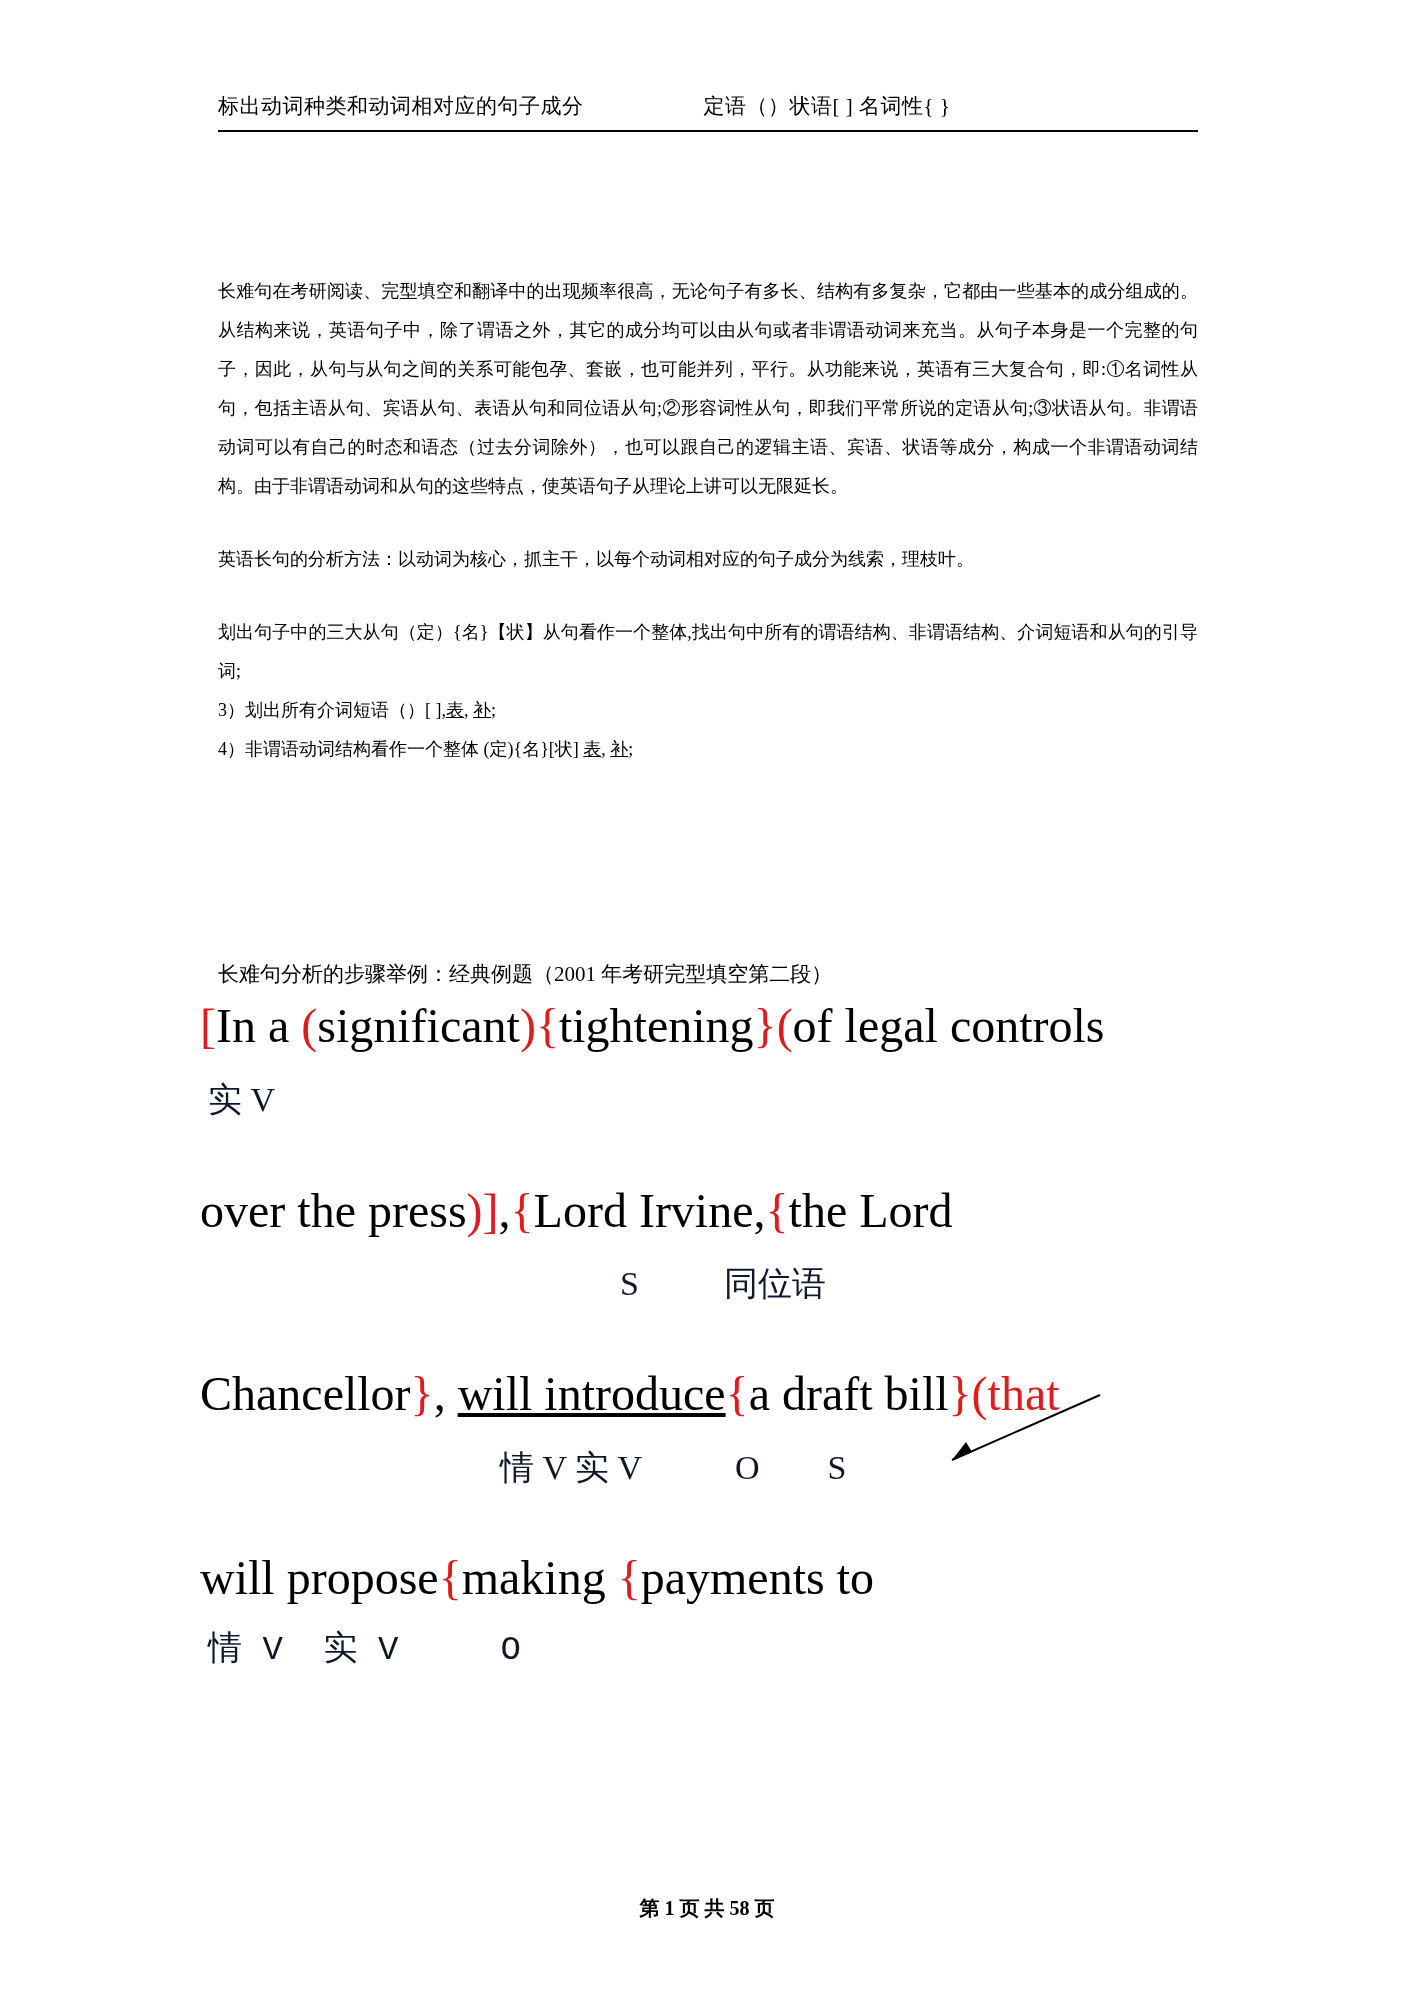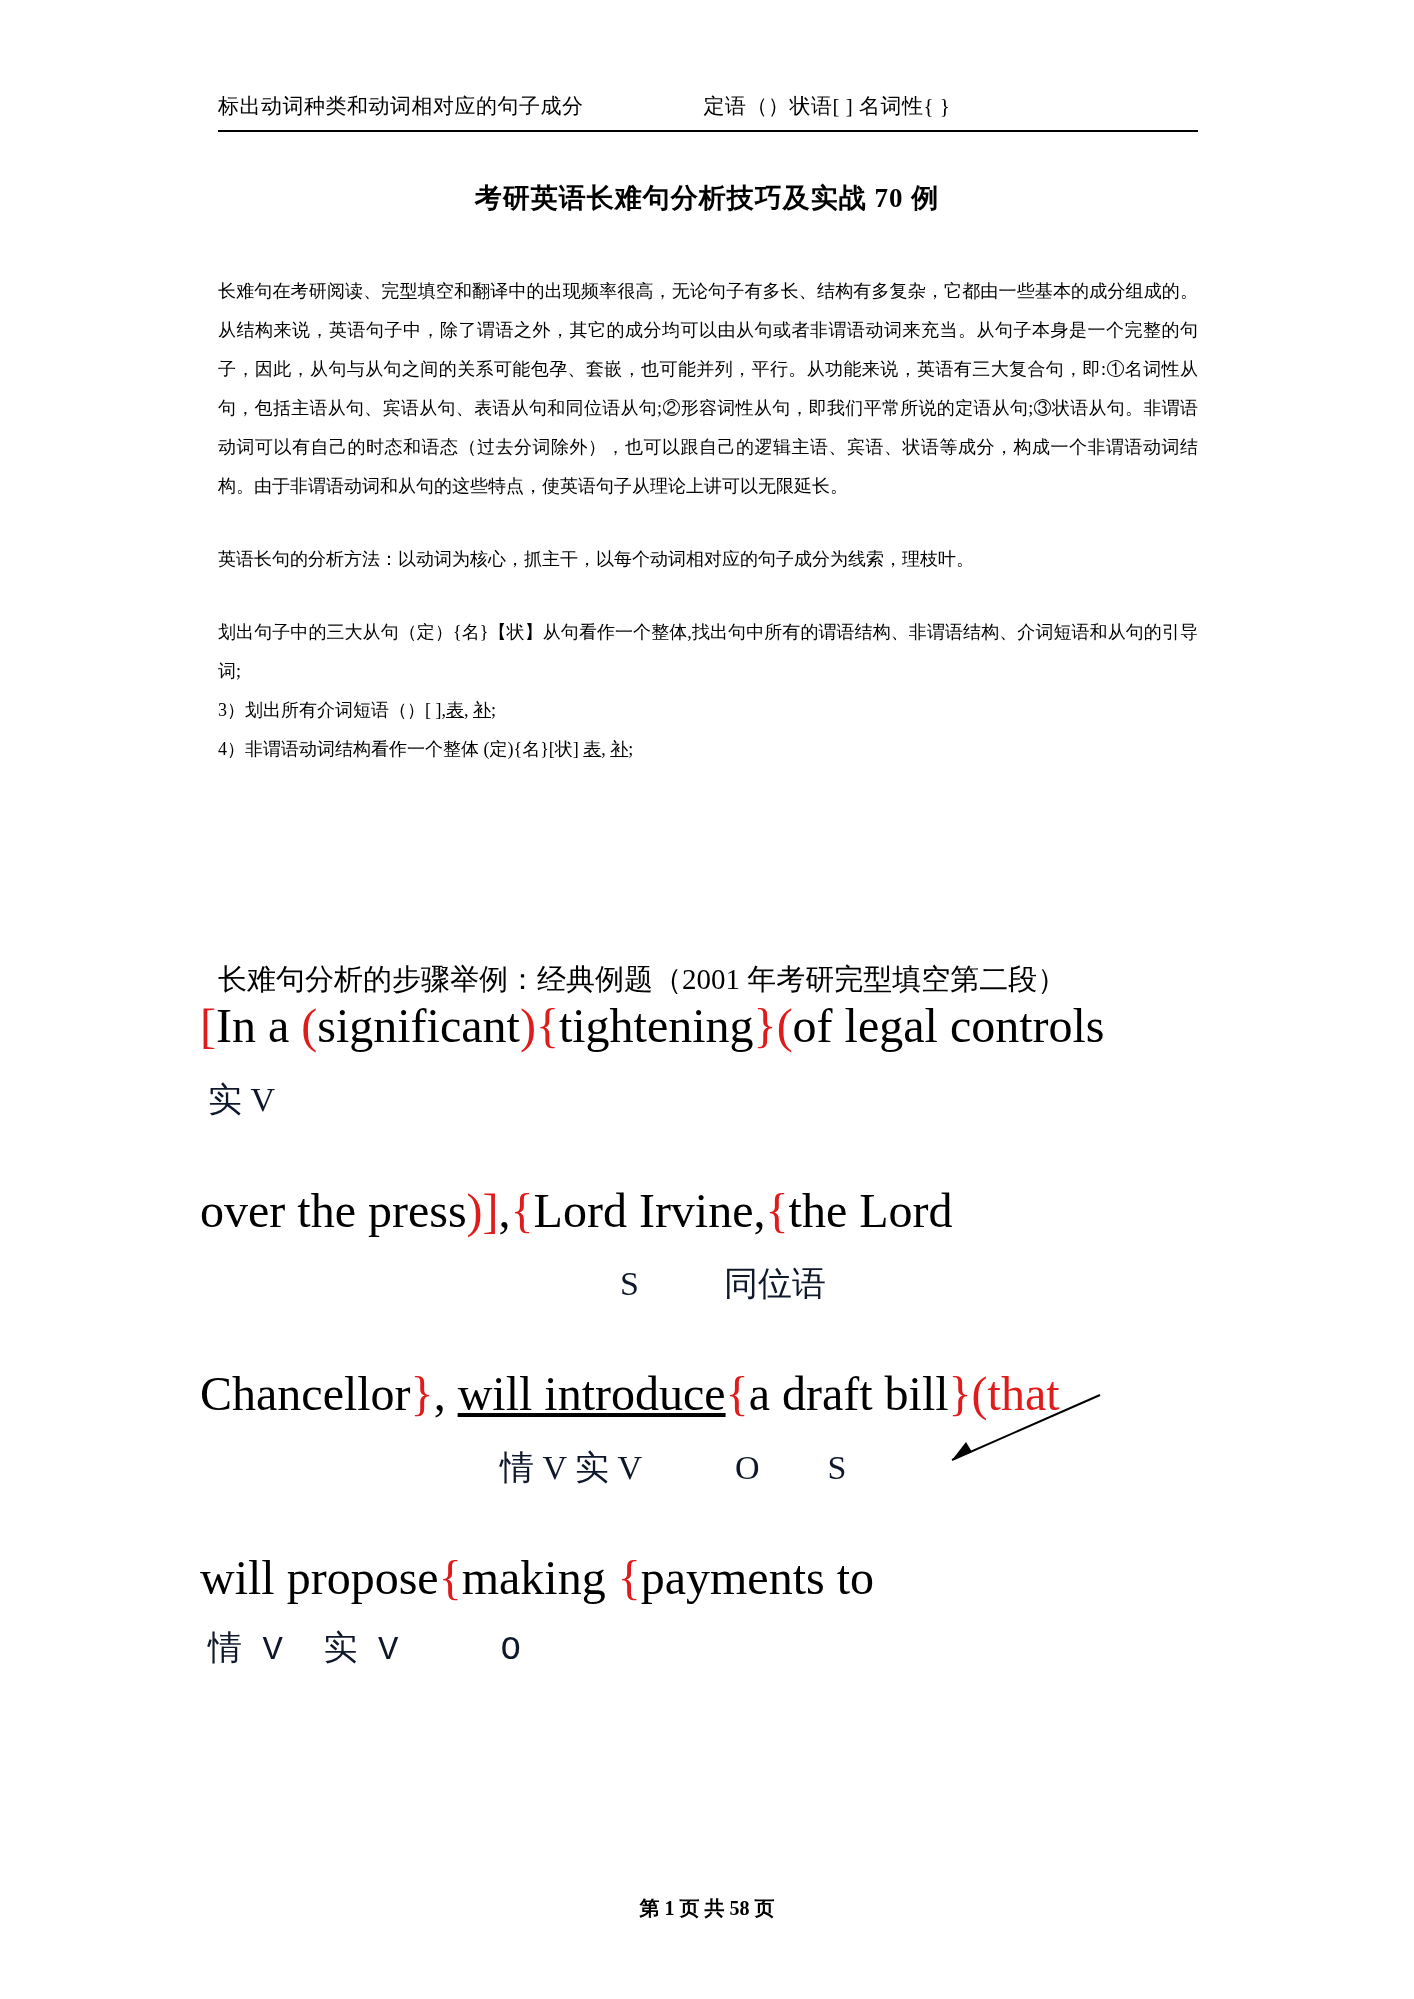--- a/index.html
+++ b/index.html
@@ -81,21 +81,21 @@
   .analysis {
     position: absolute;
     left: 200px;
     top: 1000px;
     width: 1050px;
   }
   .eg-note {
     position: absolute;
     left: 218px;
     top: 960px;
-    font-size: 29px;
+    font-size: 21px;
   }
   .line-en {
     font-size: 48px;
     line-height: 52px;
     white-space: nowrap;
     font-family: "Liberation Serif", serif;
   }
   .red { color: #e01b1b; }
   .mark-row {
     font-size: 34px;
@@ -136,21 +136,20 @@
 <body>
 
 <div class="page">
 
   <div class="header">
     <span class="header-left">标出动词种类和动词相对应的句子成分</span>
     <span class="header-right">定语（）状语[ ]  名词性{ }</span>
   </div>
   <div class="header-rule"></div>
 
-  <div class="doc-title">考研英语长难句分析技巧及实战 70 例</div>
 
   <div class="body-wrap">
     <p class="para">长难句在考研阅读、完型填空和翻译中的出现频率很高，无论句子有多长、结构有多复杂，它都由一些基本的成分组成的。从结构来说，英语句子中，除了谓语之外，其它的成分均可以由从句或者非谓语动词来充当。从句子本身是一个完整的句子，因此，从句与从句之间的关系可能包孕、套嵌，也可能并列，平行。从功能来说，英语有三大复合句，即:①名词性从句，包括主语从句、宾语从句、表语从句和同位语从句;②形容词性从句，即我们平常所说的定语从句;③状语从句。非谓语动词可以有自己的时态和语态（过去分词除外），也可以跟自己的逻辑主语、宾语、状语等成分，构成一个非谓语动词结构。由于非谓语动词和从句的这些特点，使英语句子从理论上讲可以无限延长。</p>
     <div class="gap-md"></div>
     <p class="para"> 英语长句的分析方法：以动词为核心，抓主干，以每个动词相对应的句子成分为线索，理枝叶。</p>
     <div class="gap-md"></div>
     <p class="para">划出句子中的三大从句（定）{名}【状】从句看作一个整体,找出句中所有的谓语结构、非谓语结构、介词短语和从句的引导词;</p>
     <p class="para">
       <span>3）划出所有介词短语（）[ ],</span><span class="u">表</span><span>,  </span><span class="u">补</span><span>;</span>
     </p>

